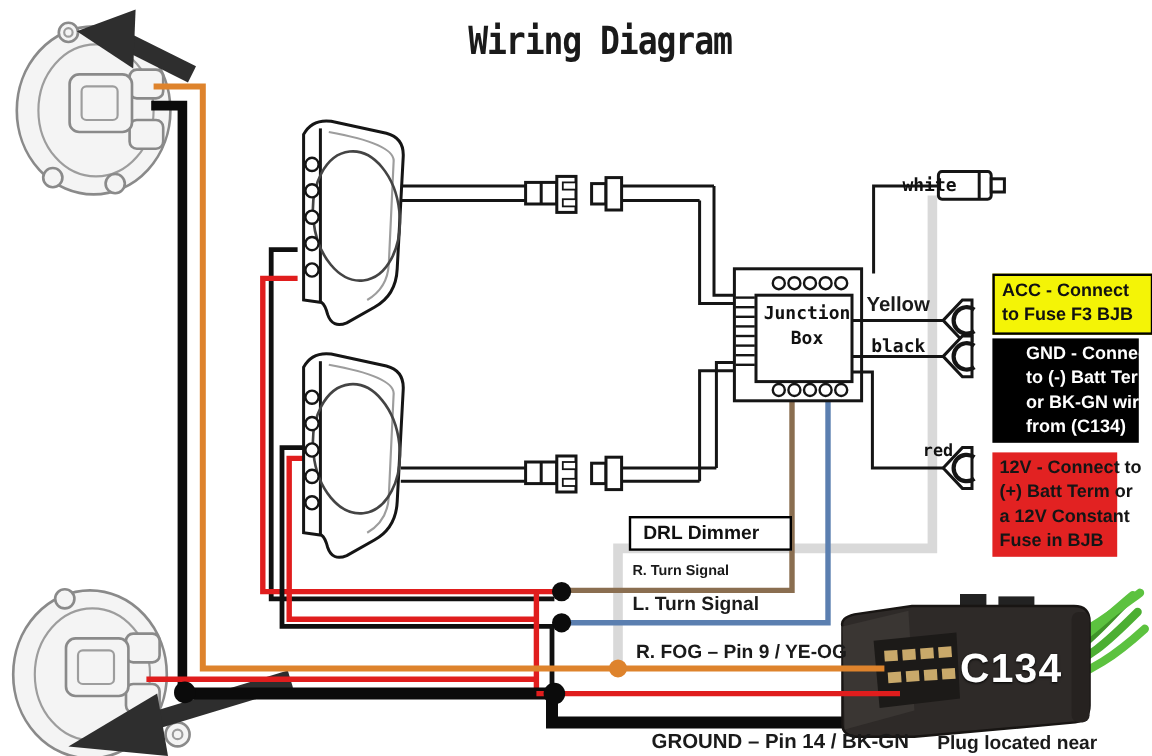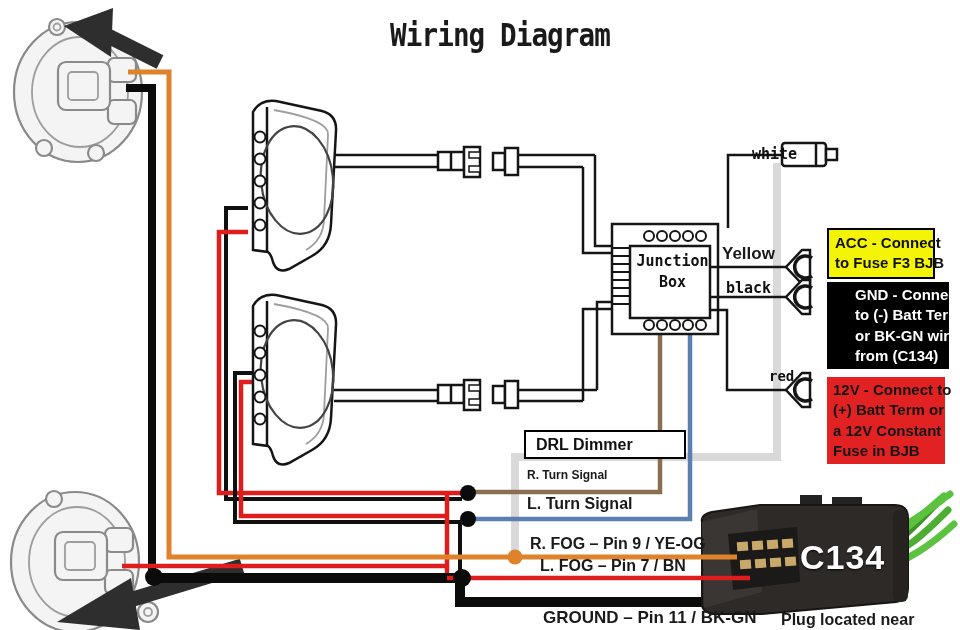--- a/index.html
+++ b/index.html
@@ -247,42 +247,41 @@
   <div class="lbl marker" style="left:752px;top:131px;font-size:15px;margin-top:14px;">white</div>
   <div class="lbl" style="left:722px;top:244px;font-size:17px;text-align:center;">Yellow</div>
   <div class="lbl marker" style="left:726px;top:279px;font-size:15px;">black</div>
   <div class="lbl marker" style="left:742px;top:368px;font-size:14px;margin-left:27px;">red</div>
 
   <div class="jb-text" style="position:absolute;left:632px;top:251px;width:81px;">
     <div>Junction</div>
     <div>Box</div>
   </div>
 
-  <div class="callout acc-box" style="left:827px;top:228px;width:108px;">
+  <div class="callout acc-box" style="left:827px;top:228px;width:134px;">
     <div>ACC - Connect</div>
     <div>to Fuse F3 BJB</div>
   </div>
 
   <div class="callout gnd-box" style="left:827px;top:282px;width:122px;padding-left:28px;">
     <div>GND - Connect</div>
     <div>to (-) Batt Term</div>
     <div>or BK-GN wire</div>
     <div>from (C134)</div>
   </div>
 
-  <div class="callout twelvev-box" style="left:827px;top:377px;width:118px;">
+  <div class="callout twelvev-box" style="left:827px;top:377px;width:104px;">
     <div>12V - Connect to</div>
     <div>(+) Batt Term or</div>
     <div>a 12V Constant</div>
     <div>Fuse in BJB</div>
   </div>
 
-  <div class="drl-box" style="left:524px;top:430px;width:162px;height:29px;">DRL Dimmer</div>
+  <div class="drl-box" style="left:524px;top:430px;width:136px;height:29px;">DRL Dimmer</div>
 
   <div class="lbl" style="left:527px;top:468px;font-size:12px;">R. Turn Signal</div>
   <div class="lbl" style="left:527px;top:495px;font-size:16px;">L. Turn Signal</div>
   <div class="lbl" style="left:530px;top:535px;font-size:16px;">R. FOG – Pin 9 / YE-OG</div>
-  <div class="lbl" style="left:540px;top:557px;font-size:16px;">L. FOG – Pin 7 / BN</div>
-  <div class="lbl" style="left:543px;top:608px;font-size:17px;">GROUND – Pin 11 / BK-GN</div>
+  <div class="lbl" style="left:543px;top:608px;font-size:17px;">GROUND – Pin 14 / BK-GN</div>
 
   <div class="lbl c134-name" style="left:800px;top:538px;">C134</div>
   <div class="lbl" style="left:781px;top:611px;font-size:16px;">Plug located near</div>
 </div>
 
 </body></html>

